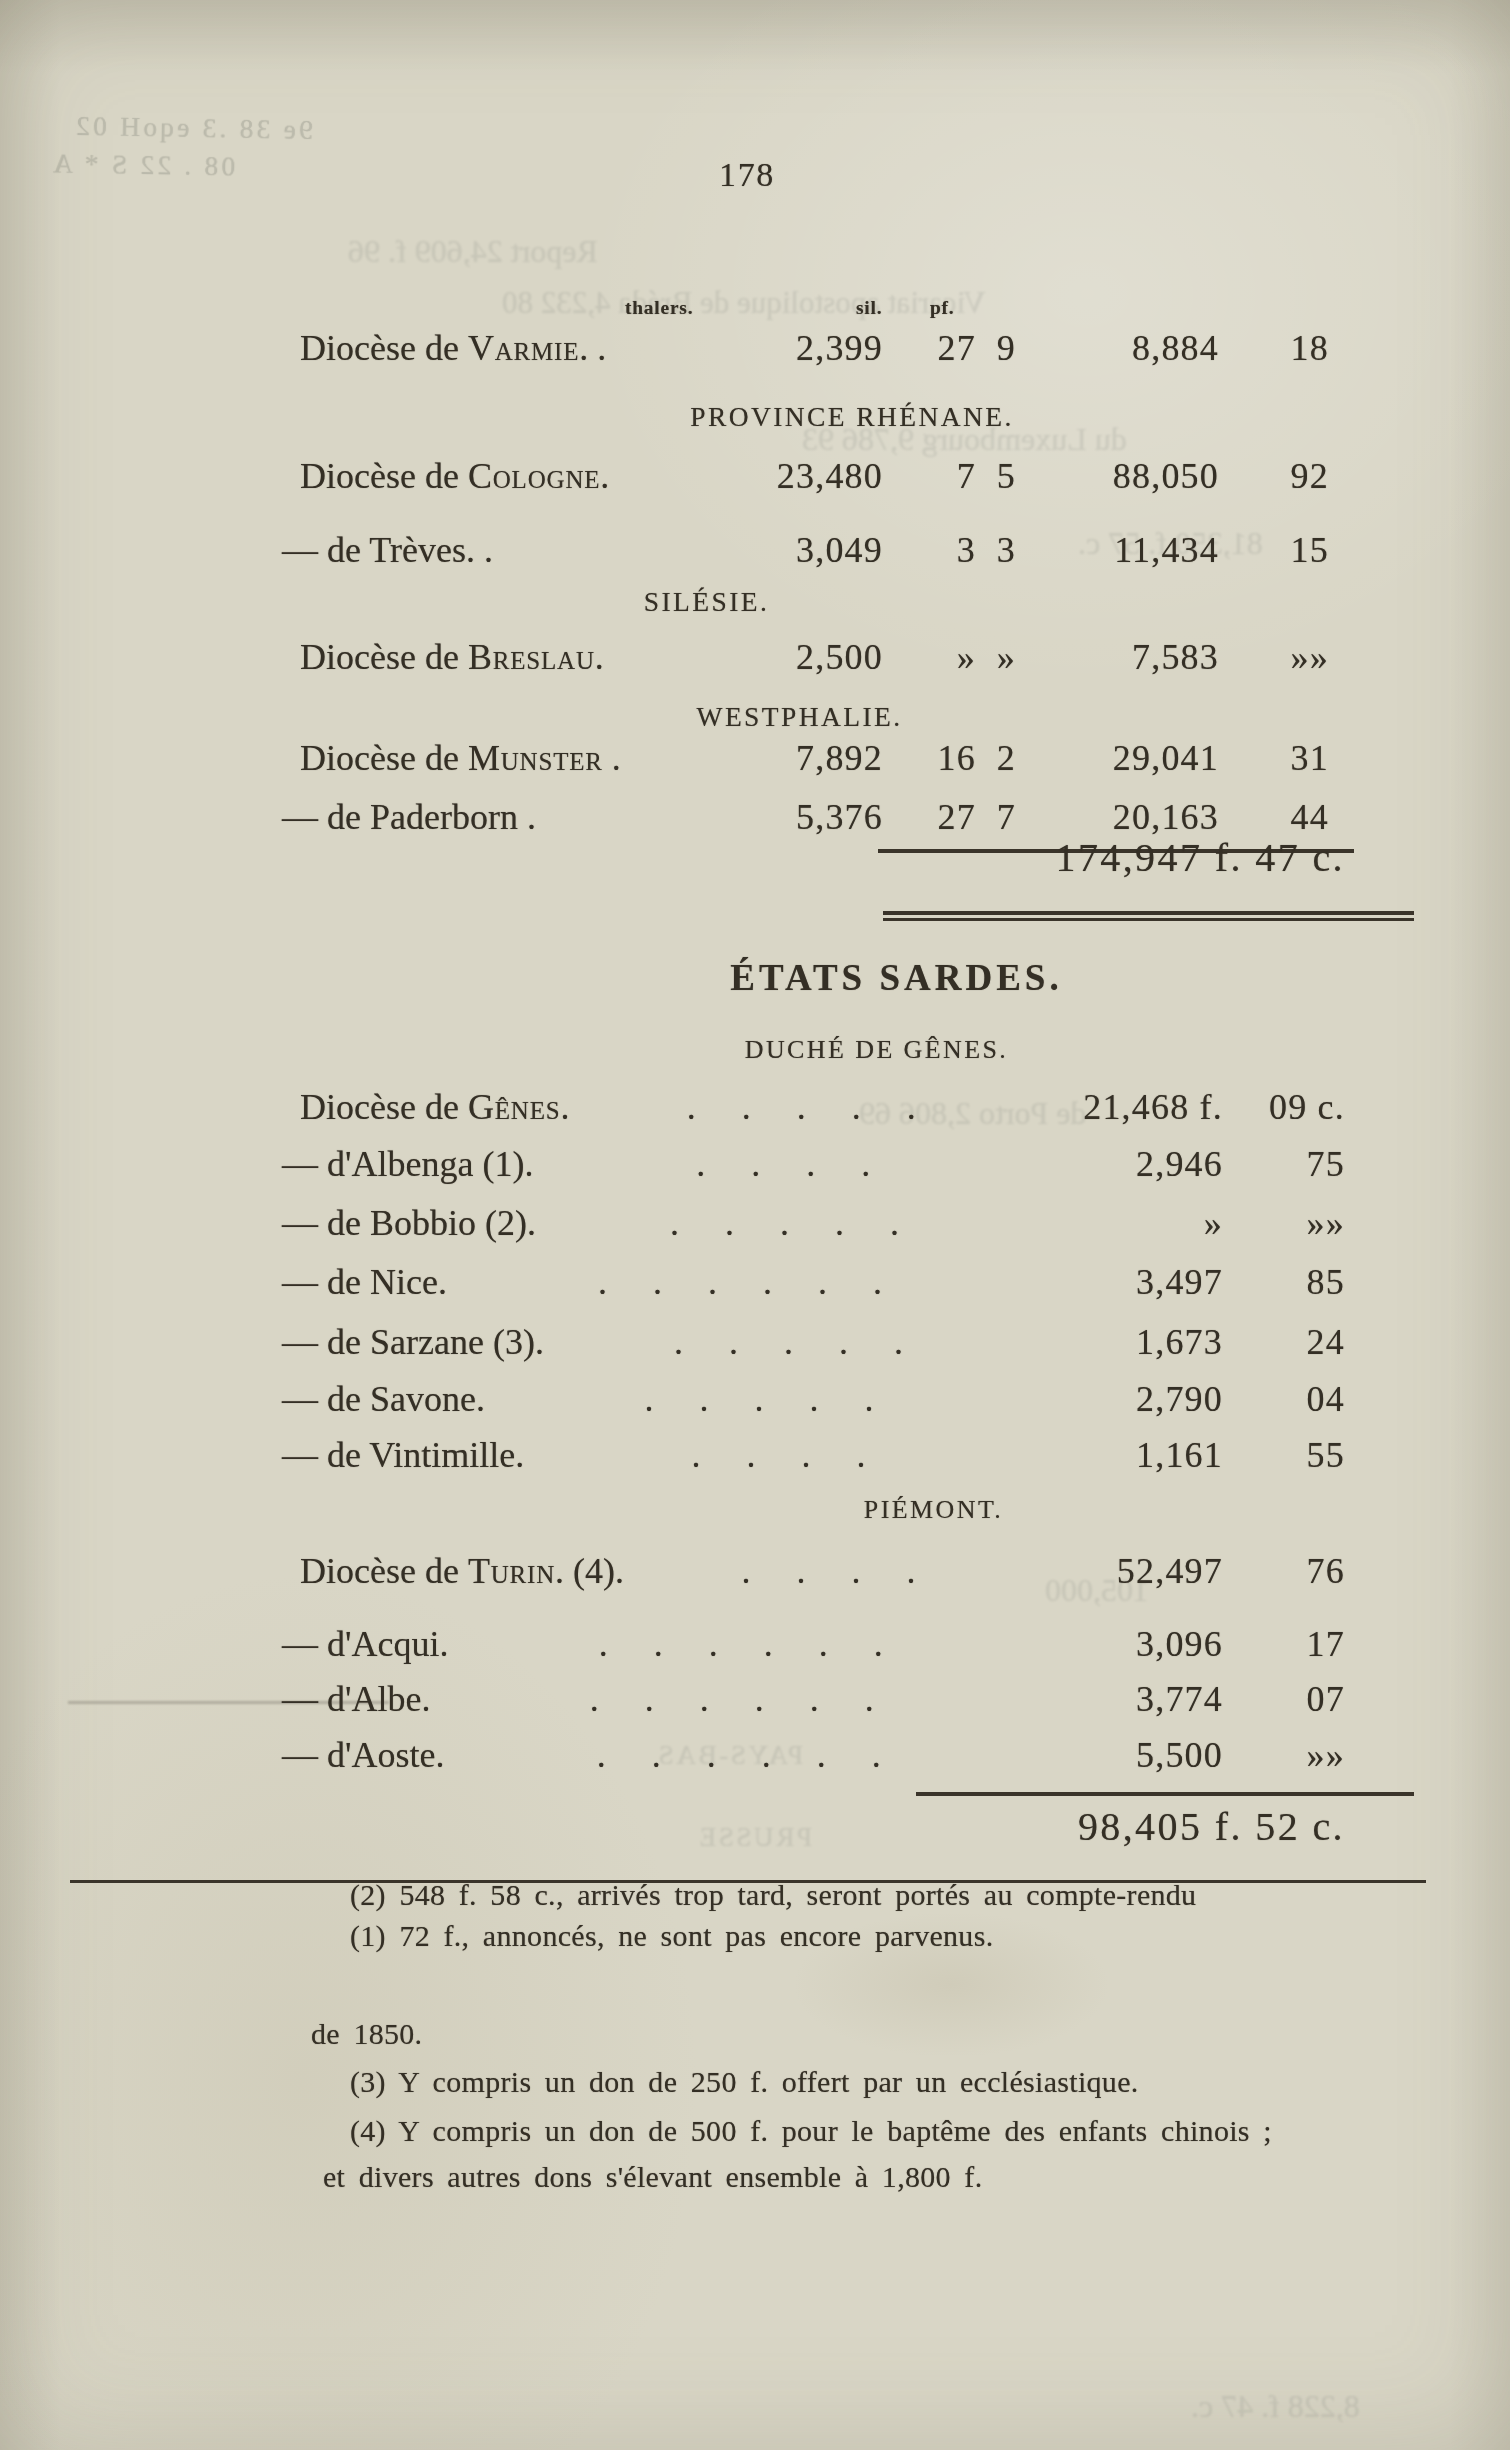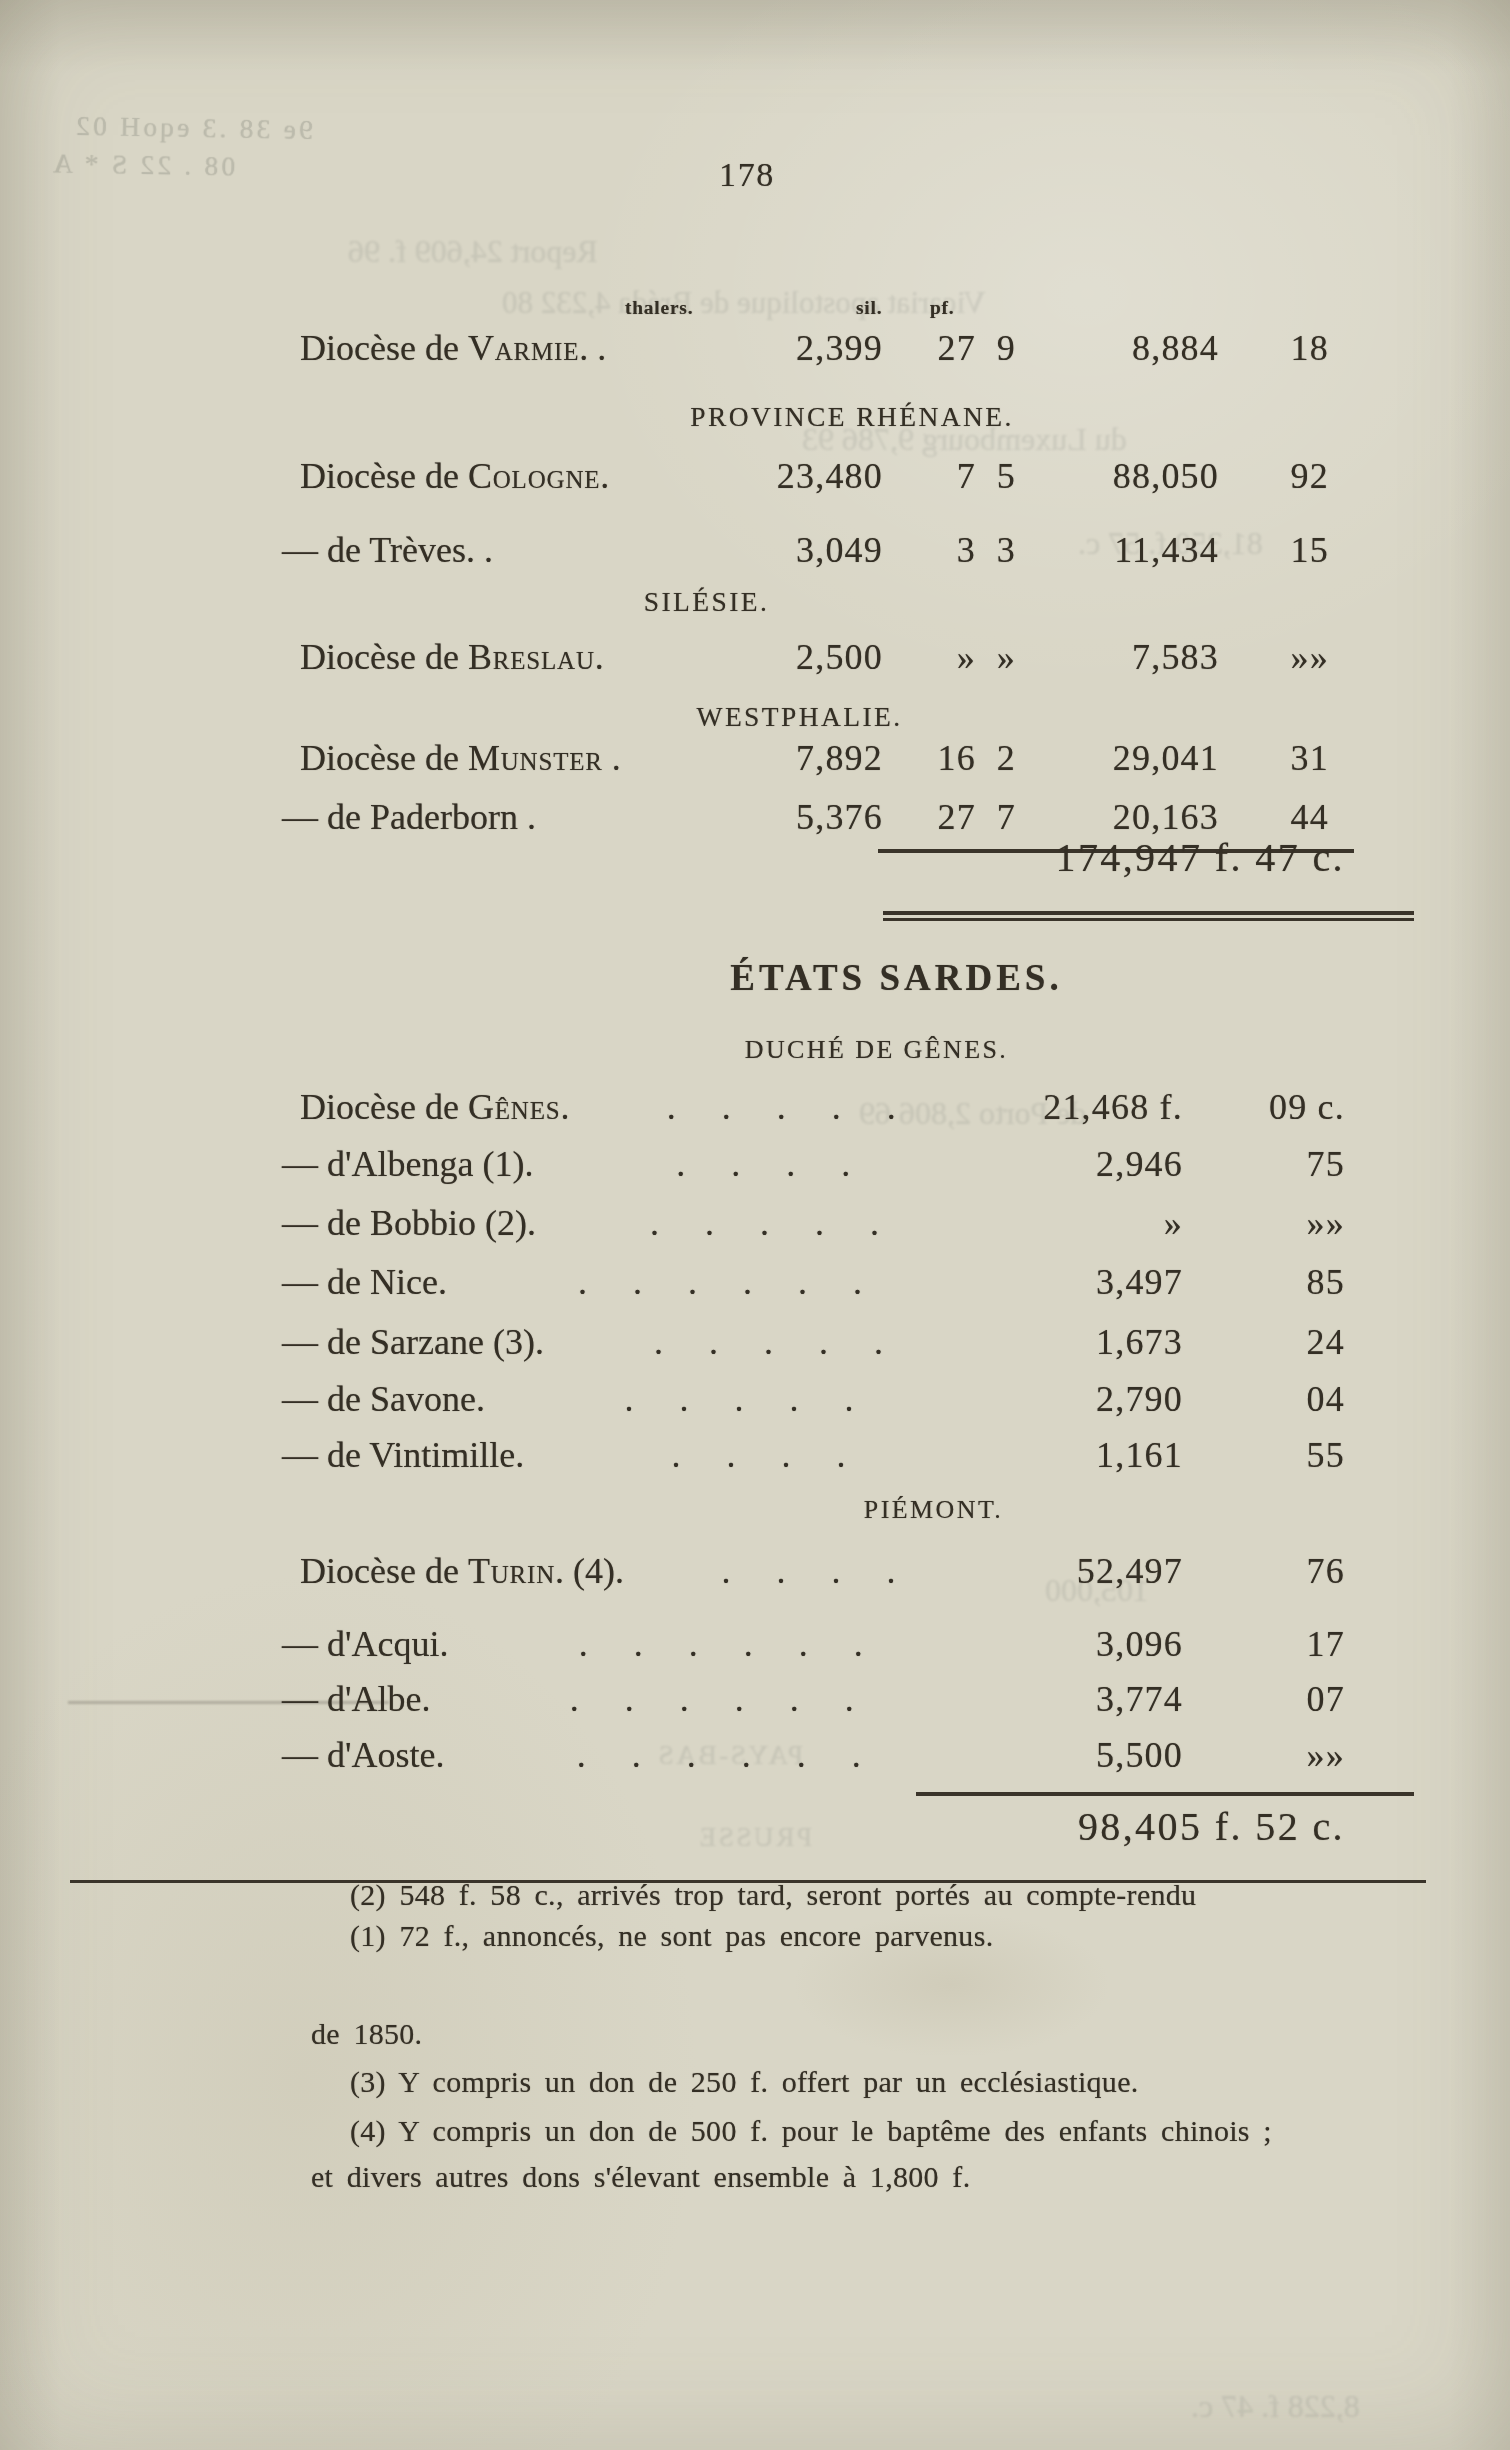--- a/index.html
+++ b/index.html
@@ -26,21 +26,21 @@
   .shead{ font-size:27.5px; letter-spacing:2.4px; text-align:center; }
   .title{ font-size:37px; font-weight:bold; letter-spacing:4px; text-align:center; }
   .subhead{ font-size:26px; letter-spacing:2.4px; text-align:center; }
   .prow{ left:0; right:0; font-size:36px; }
   .prow .lbl{ position:absolute; left:300px; }
   .prow.sub .lbl{ left:282px; }
   .prow .col{ position:absolute; letter-spacing:1.2px; }
   .col-th{ right:627px; } .col-si{ right:534px; } .col-pf{ right:494px; }
   .col-fr{ right:291px; } .col-ce{ right:181px; }
   .sc{ font-variant:small-caps; letter-spacing:0.8px; }
-  .srow{ left:300px; right:165px; display:flex; align-items:baseline; font-size:36px;gap:40px; }
+  .srow{ left:300px; right:165px; display:flex; align-items:baseline; font-size:36px; }
   .srow.sub{ left:282px; }
   .srow .dots{ flex:1; text-align:center; overflow:hidden; word-spacing:37px; padding:0 19.4px; }
   .srow .val{ letter-spacing:1.2px; text-align:right; }
   .val-fr{ min-width:190px; } .val-ce{ min-width:122px; }
   .total{ right:165px; left:729px; text-align:right; font-size:40px; letter-spacing:2.4px; }
   .rule{ position:absolute; background:#3a342a; }
   .rule-double{ background:transparent; height:3.2px; border-top:4px solid #3a342a; border-bottom:3.2px solid #3a342a; }
   .fn{ font-size:30px; left:350px; word-spacing:5.7px; letter-spacing:0.3px; }
   .fn.cont{ left:311px; }
   .ghost{ position:absolute; transform:scaleX(-1); filter:blur(1.3px);
@@ -227,16 +227,16 @@
   <div class="rule" style="top:1792px;left:916px;right:96px;height:4px;"></div>
   <div class="line total" style="top:1805px;">98,405 f. 52 c.</div>
 
   <div class="rule" style="top:1880px;left:70px;right:84px;height:3.2px;"></div>
 
   <div class="line fn" style="top:1919px;">(1) 72 f., annoncés, ne sont pas encore parvenus.</div>
   <div class="line fn" style="top:1860px;margin-top:18px;">(2) 548 f. 58 c., arrivés trop tard, seront portés au compte-rendu</div>
   <div class="line fn cont" style="top:2017px;">de 1850.</div>
   <div class="line fn" style="top:2065px;">(3) Y compris un don de 250 f. offert par un ecclésiastique.</div>
   <div class="line fn" style="top:2114px;">(4) Y compris un don de 500 f. pour le baptême des enfants chinois ;</div>
-  <div class="line fn cont" style="top:2160px;">et divers autres dons s'élevant ensemble à 1,800 f.</div>
+  <div class="line fn cont" style="top:2160px;margin-left:12px;">et divers autres dons s'élevant ensemble à 1,800 f.</div>
 
 </div>
 
 
 </body></html>

